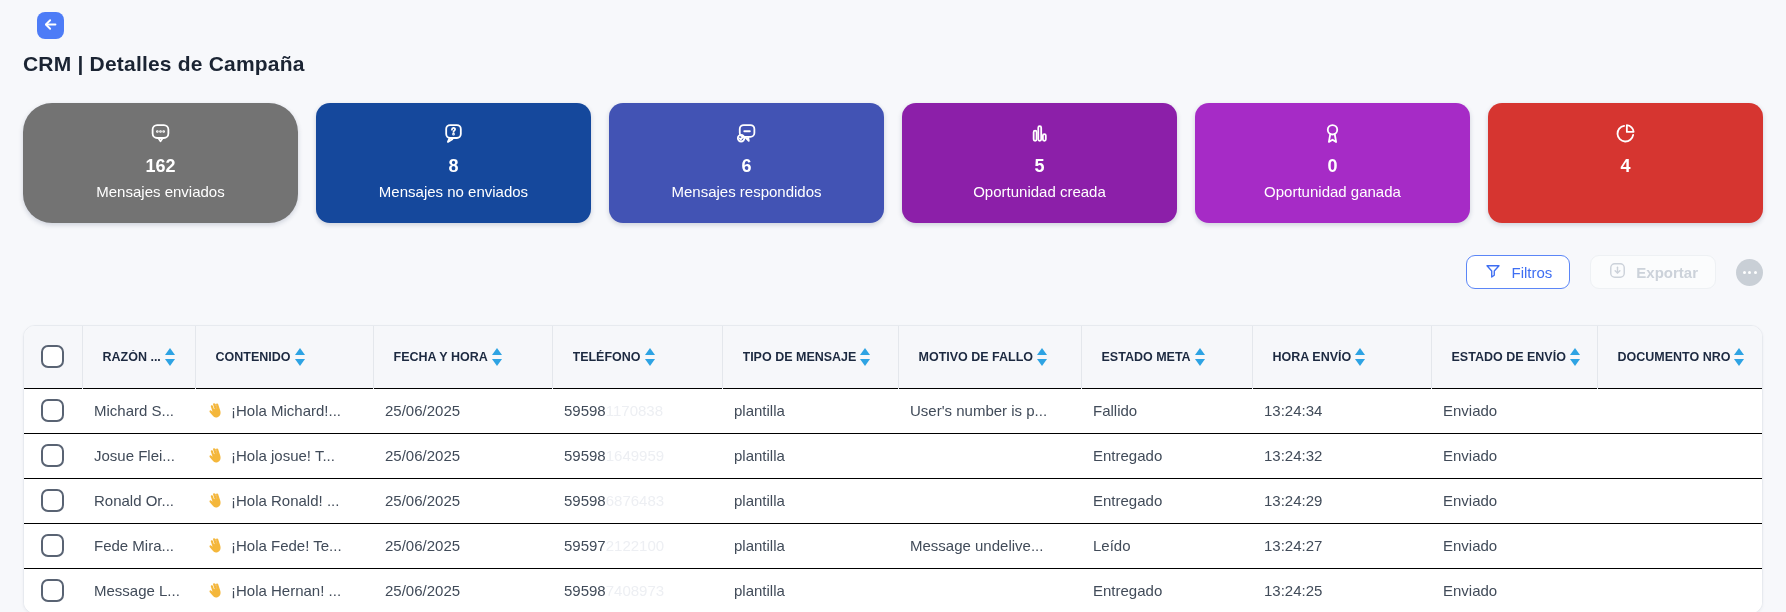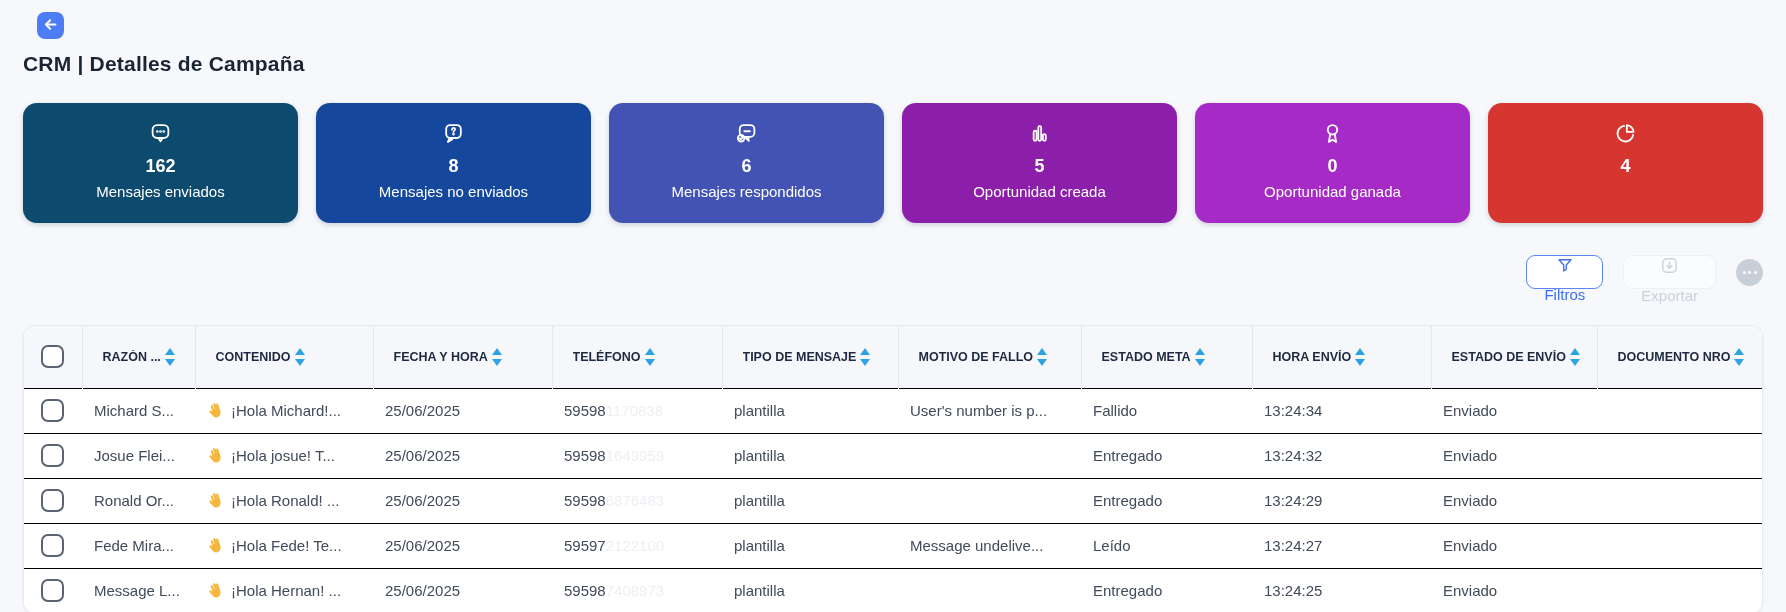--- a/index.html
+++ b/index.html
@@ -18,23 +18,23 @@
   .cards { display:flex; gap:18px; margin-top:27px; }
   .card { flex:1; height:120px; border-radius:14px; color:#fff; text-align:center;
     padding-top:17px; box-shadow:0 2px 5px rgba(20,40,80,.18); }
   .card .c-icon { display:inline-block; height:28px; }
   .card .c-value { font-size:18px; font-weight:bold; margin-top:5px; }
   .card .c-label { font-size:15px; margin-top:6px; }
 
   
   .toolbar { display:flex; justify-content:flex-end; align-items:center; gap:20px; margin-top:32px; }
   .btn { display:flex; align-items:center; gap:9px; height:34px; padding:0 17px;
-    border-radius:9px; font-size:15px; cursor:pointer; background:#fff;flex-direction:column; }
+    border-radius:9px; font-size:15px; cursor:pointer; background:#fff; }
   .btn-filtros { border:1.5px solid #5b86f7; color:#3e6ef2; }
-  .btn-exportar { border:1px solid #eef1f4; background:#fbfcfd; color:#ccd2da; cursor:default; }
+  .btn-exportar { border:1px solid #eef1f4; background:#fbfcfd; color:#ccd2da; cursor:default;font-weight:bold; }
   .btn-more { width:27px; height:27px; border-radius:50%; background:#c9cfd6; border:none;
     display:flex; align-items:center; justify-content:center; gap:2.5px; cursor:pointer; }
   .btn-more i { width:3px; height:3px; border-radius:50%; background:#fff; }
 
   
   .table-card { margin-top:36px; background:#fff; border:1px solid #e7eaef; border-radius:12px;
     overflow:hidden; box-shadow:0 1px 3px rgba(25,40,70,.05); }
   table { width:100%; border-collapse:collapse; table-layout:fixed; }
   thead tr { background:#f6f7fa; height:62px; }
   th { font-size:12.5px; font-weight:bold; color:#1c2940; text-align:left; padding:0 6px 0 12px;
@@ -65,21 +65,21 @@
       <svg width="17" height="17" viewBox="0 0 24 24" fill="none" stroke="#fff" stroke-width="2.6" stroke-linecap="round" stroke-linejoin="round">
         <path d="M19 12H6"></path>
           <path d="M11.5 6 5.5 12l6 6"></path>
       </svg>
     </span>
   </button>
 
   <h1 class="title">CRM | Detalles de Campaña</h1>
 
   <div class="cards">
-      <div class="card" style="background: #0c4a6e;"><span class="c-icon"><svg width="27" height="27" viewBox="0 0 24 24" fill="none" stroke="#fff" stroke-width="1.6" stroke-linecap="round" stroke-linejoin="round">
+      <div class="card" style="background: #737373; border-radius: 29px;"><span class="c-icon"><svg width="27" height="27" viewBox="0 0 24 24" fill="none" stroke="#fff" stroke-width="1.6" stroke-linecap="round" stroke-linejoin="round">
             <rect x="5" y="4.5" width="14" height="11.5" rx="4"></rect>
             <path d="M10 16l2 3 2-3"></path>
             <circle cx="9.2" cy="10.2" r="0.4" fill="#fff"></circle>
             <circle cx="12" cy="10.2" r="0.4" fill="#fff"></circle>
             <circle cx="14.8" cy="10.2" r="0.4" fill="#fff"></circle>
           </svg></span><div class="c-value">162</div><div class="c-label">Mensajes enviados</div></div>
       <div class="card" style="background: rgb(21, 72, 156);"><span class="c-icon"><svg width="27" height="27" viewBox="0 0 24 24" fill="none" stroke="#fff" stroke-width="1.6" stroke-linecap="round" stroke-linejoin="round">
             <rect x="5.5" y="4.5" width="13" height="11.5" rx="3.5"></rect>
             <path d="M8.5 16l-1.5 3.5 4-2.5"></path>
             <path d="M10.6 8.6c0-2 2.8-2 2.8-0.3 0 1.1-1.4 1.2-1.4 2.3"></path>

